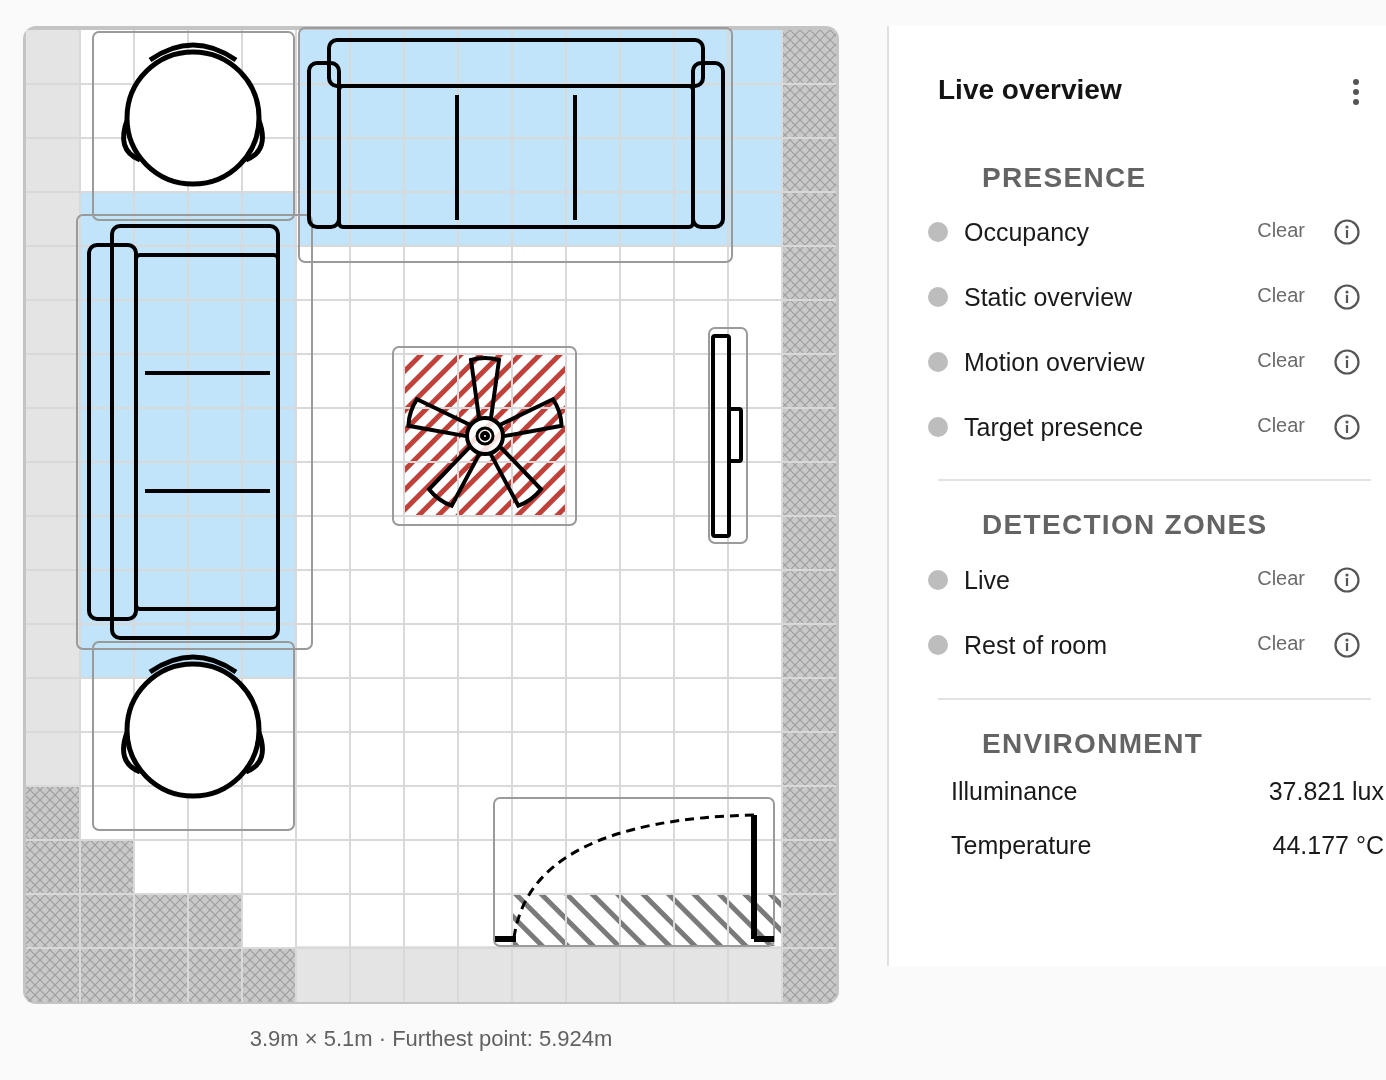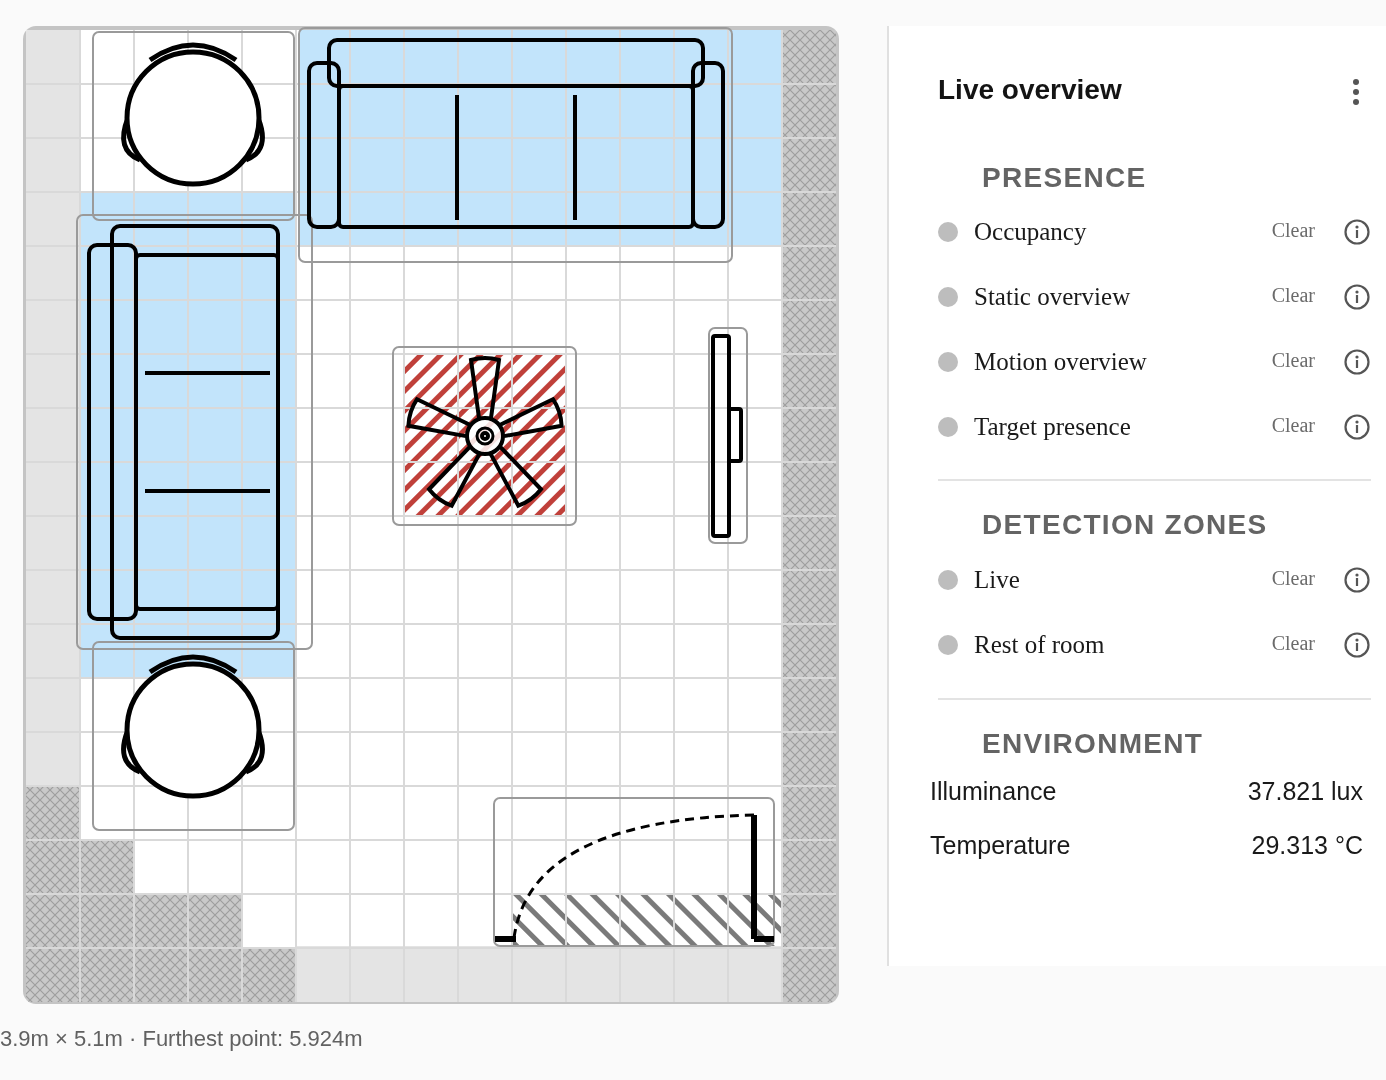--- a/index.html
+++ b/index.html
@@ -6,45 +6,45 @@
   body {
     width: 1386px; height: 1080px; background: #fafafa; position: relative; overflow: hidden;
     font-family: "Liberation Sans", sans-serif; color: #1a1a1a;
   }
   .map-wrap {
     position: absolute; left: 23px; top: 26px; width: 816px; height: 978px;
     border-radius: 13px; background: #c4c4c4; overflow: hidden;
   }
   .map-svg { position: absolute; left: 0; top: 0; }
   .map-caption {
-    position: absolute; left: 0; width: 862px; top: 1026px; 
+    position: absolute; left: 0; width: 862px; top: 1026px; text-align: center;
     font-size: 22px; color: #616161;
   }
   .panel {
     position: absolute; left: 887px; top: 26px; width: 499px; height: 940px;
     background: #ffffff; border-left: 2px solid #e0e0e0;
   }
   .panel-title {
     position: absolute; left: 49px; top: 48px; font-size: 28px; font-weight: bold; color: #141414;
   }
   .menu-btn {
     position: absolute; left: 452px; top: 46px; width: 30px; height: 40px; cursor: pointer;
     display: flex; flex-direction: column; align-items: center; justify-content: center; gap: 4px;
   }
   .menu-btn span { width: 6px; height: 6px; border-radius: 50%; background: #555; display: block; }
   .section-head {
     position: absolute; left: 49px; font-size: 28px; font-weight: bold; letter-spacing: 1.3px; color: #646464; margin-left: 44px;
   }
-  .row { position: absolute; left: 49px; width: 433px; height: 40px; font-family: Liberation Serif, serif; }
+  .row { position: absolute; left: 39px; width: 433px; height: 40px; }
   .row .dot { position: absolute; left: 0; top: 10px; width: 20px; height: 20px; border-radius: 50%; background: #bdbdbd; }
   .row .label { position: absolute; left: 36px; top: 6px; font-size: 25px; color: #1a1a1a; }
   .row .state { position: absolute; right: 56px; top: 7px; font-size: 20px; color: #6b6b6b; }
   .row .info { position: absolute; right: 0; top: 6px; width: 28px; height: 28px; cursor: pointer; }
   .divider { position: absolute; left: 49px; width: 433px; height: 2px; background: #e3e3e3; }
-  .env-row { position: absolute; left: 41px; width: 433px; height: 36px; }
+  .env-row { position: absolute; left: 62px; width: 433px; height: 36px; }
   .env-row .label { position: absolute; left: 0; top: 2px; font-size: 25px; color: #1a1a1a; }
   .env-row .value { position: absolute; right: 0; top: 2px; font-size: 25px; color: #1a1a1a; }
 </style>
 </head>
 <body>
 
 <div class="map-wrap">
   <svg class="map-svg" width="816" height="978" viewBox="23 26 816 978">
     <defs>
       <pattern id="xhatch" width="10" height="10" patternUnits="userSpaceOnUse">
@@ -263,15 +263,15 @@
   <div class="divider" style="top:672px"></div>
 
   <div class="section-head" style="top:702px">ENVIRONMENT</div>
 
   <div class="env-row" style="top:749px">
     <span class="label">Illuminance</span>
     <span class="value">37.821 lux</span>
   </div>
   <div class="env-row" style="top:803px">
     <span class="label">Temperature</span>
-    <span class="value">29.313 °C</span>
+    <span class="value">44.177 °C</span>
   </div>
 </div>
 
 </body></html>

